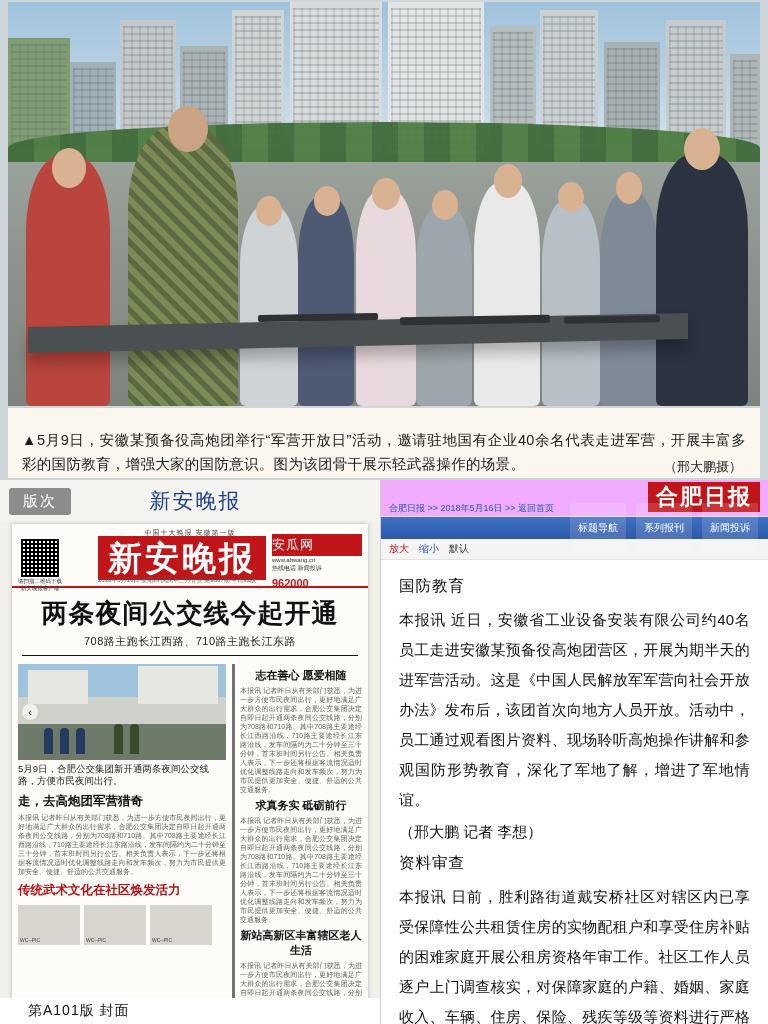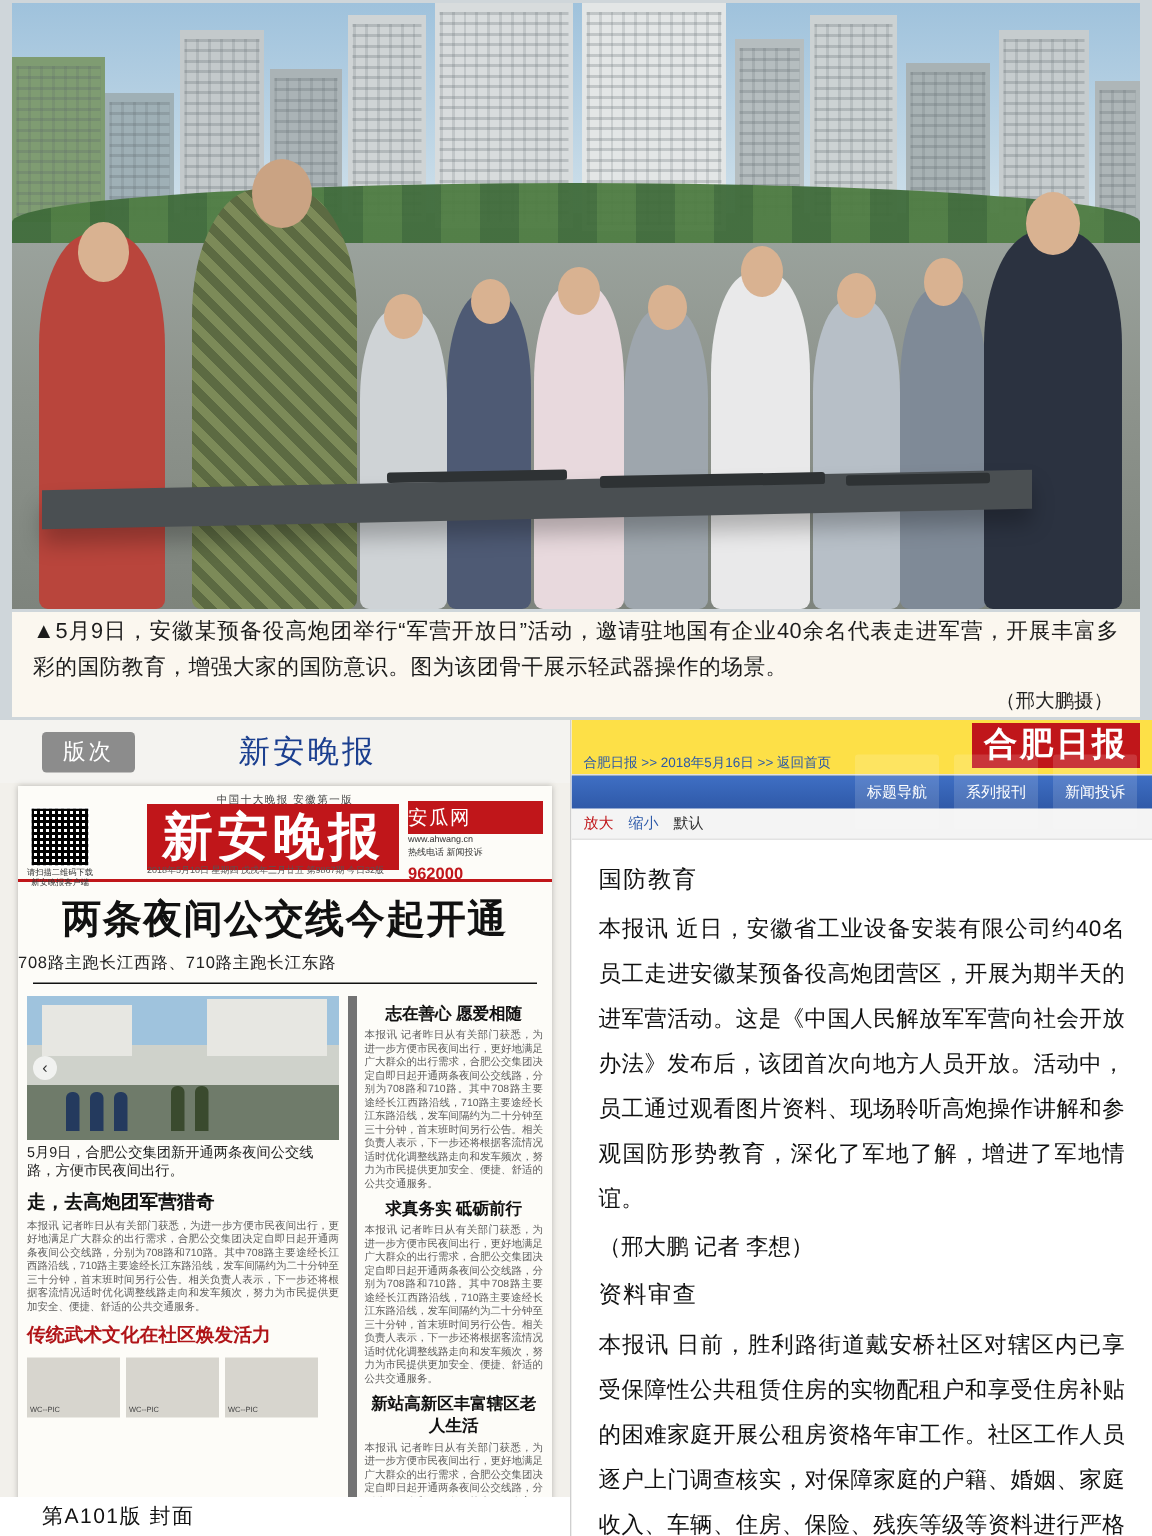--- a/index.html
+++ b/index.html
@@ -82,21 +82,21 @@
   
   .person { position: absolute; bottom: 0; border-radius: 40% 40% 6px 6px / 30% 30% 6px 6px; }
   .head { position: absolute; border-radius: 50%; background: #d9b291; }
 
   .caption-area {
     position: absolute;
     left: 8px; top: 408px; width: 752px; height: 70px;
     background: #fbf7ef;
   }
   .caption-text {
-    margin: 0; padding: 1px 14px 0 14px;
+    margin: 0; padding: 20px 14px 0 14px;
     font-size: 14.5px; line-height: 24px; color: #1b1b1b;
     text-align: justify;
     letter-spacing: .3px;
   }
   .caption-sign {
     position: absolute; right: 18px; bottom: 2px;
     font-size: 13px; color: #222;
   }
 
   
@@ -109,21 +109,21 @@
   .left-panel {
     position: absolute; left: 0; top: 0; width: 380px; height: 544px;
     background: #f2f0eb; overflow: hidden;
     border-right: 1px solid #cfcfcf;
   }
   .lp-topbar {
     position: relative; height: 42px; background: #f4f3f0;
     display: flex; align-items: center;
   }
   .ban-btn {
-    margin-left: 28px;
+    margin-left: 9px;
     background: #8c8c8c; color: #fff;
     font-size: 15px; padding: 4px 14px; border-radius: 3px;
     letter-spacing: 2px;
   }
   .lp-title {
     flex: 1; text-align: center;
     font-size: 21px; color: #1b3f8f; letter-spacing: 2px;
     font-family: "DejaVu Sans", sans-serif;
     margin-right: 60px;
   }
@@ -169,31 +169,31 @@
   .mh-tel { font-size: 11px; color: #c0161a; margin-top: 4px; font-weight: bold;}
   .mh-date { position: absolute; left: 86px; top: 52px; font-size: 6px; color: #555; }
 
   .headline {
     text-align: center;
     font-size: 26px; line-height: 34px; font-weight: bold; color: #111;
     letter-spacing: 1px; margin-top: 8px;
     font-family: "DejaVu Sans", sans-serif;
   }
   .subheadline {
-    text-align: left; font-size: 11px; color: #222; margin-top: 4px; letter-spacing: .5px;
+    text-align: center; font-size: 11px; color: #222; margin-top: 4px; letter-spacing: .5px;
   }
   .rulebar { height: 1px; background: #111; margin: 6px 10px 0 10px; }
 
   .body-cols {
     position: absolute; left: 0; top: 136px; right: 0; bottom: 0;
     display: flex; gap: 6px; padding: 4px 6px;
   }
   .col { position: relative; }
   .col-a { width: 208px; }
-  .col-b { width: 128px; border-left: 6px solid #737373; padding-left: 5px;}
+  .col-b { width: 128px; border-left: 3px solid #737373; padding-left: 5px;}
   .news-photo {
     width: 208px; height: 96px;
     background: linear-gradient(#9fc3dd 0 34%, #cfd2cb 34% 62%, #6f7b6a 62% 100%);
     position: relative; overflow: hidden;
   }
   .np-bldg { position:absolute; background:#e7e7e2; }
   .np-person { position:absolute; bottom:6px; background:#243a5e; width:9px; height:26px; border-radius:4px 4px 0 0;}
   .np-arrow {
     position: absolute; left: 4px; top: 40px; width: 16px; height: 16px;
     border-radius: 50%; background: rgba(255,255,255,.7); color: #333;
@@ -222,21 +222,21 @@
     background: #ffffff; display: flex; align-items: center;
   }
   .lp-footer .fl { font-size: 14px; color: #111; margin-left: 28px; letter-spacing: 1px; }
 
   
   .right-panel {
     position: absolute; left: 381px; top: 0; width: 387px; height: 544px;
     background: #ffffff; overflow: hidden;
   }
   .rp-masthead {
-    position: relative; height: 36px; background: #fde047;
+    position: relative; height: 36px; background: #f0abfc;
     border-bottom: 1px solid #e0e0e0;
   }
   .rp-logo {
     position: absolute; right: 8px; top: 2px;
     background: #c0161a; color: #fff; font-size: 22px; line-height: 28px;
     padding: 1px 8px; letter-spacing: 2px; font-weight: bold;
     font-family: "DejaVu Sans", sans-serif;
   }
   .rp-crumb {
     position: absolute; left: 8px; top: 22px;

